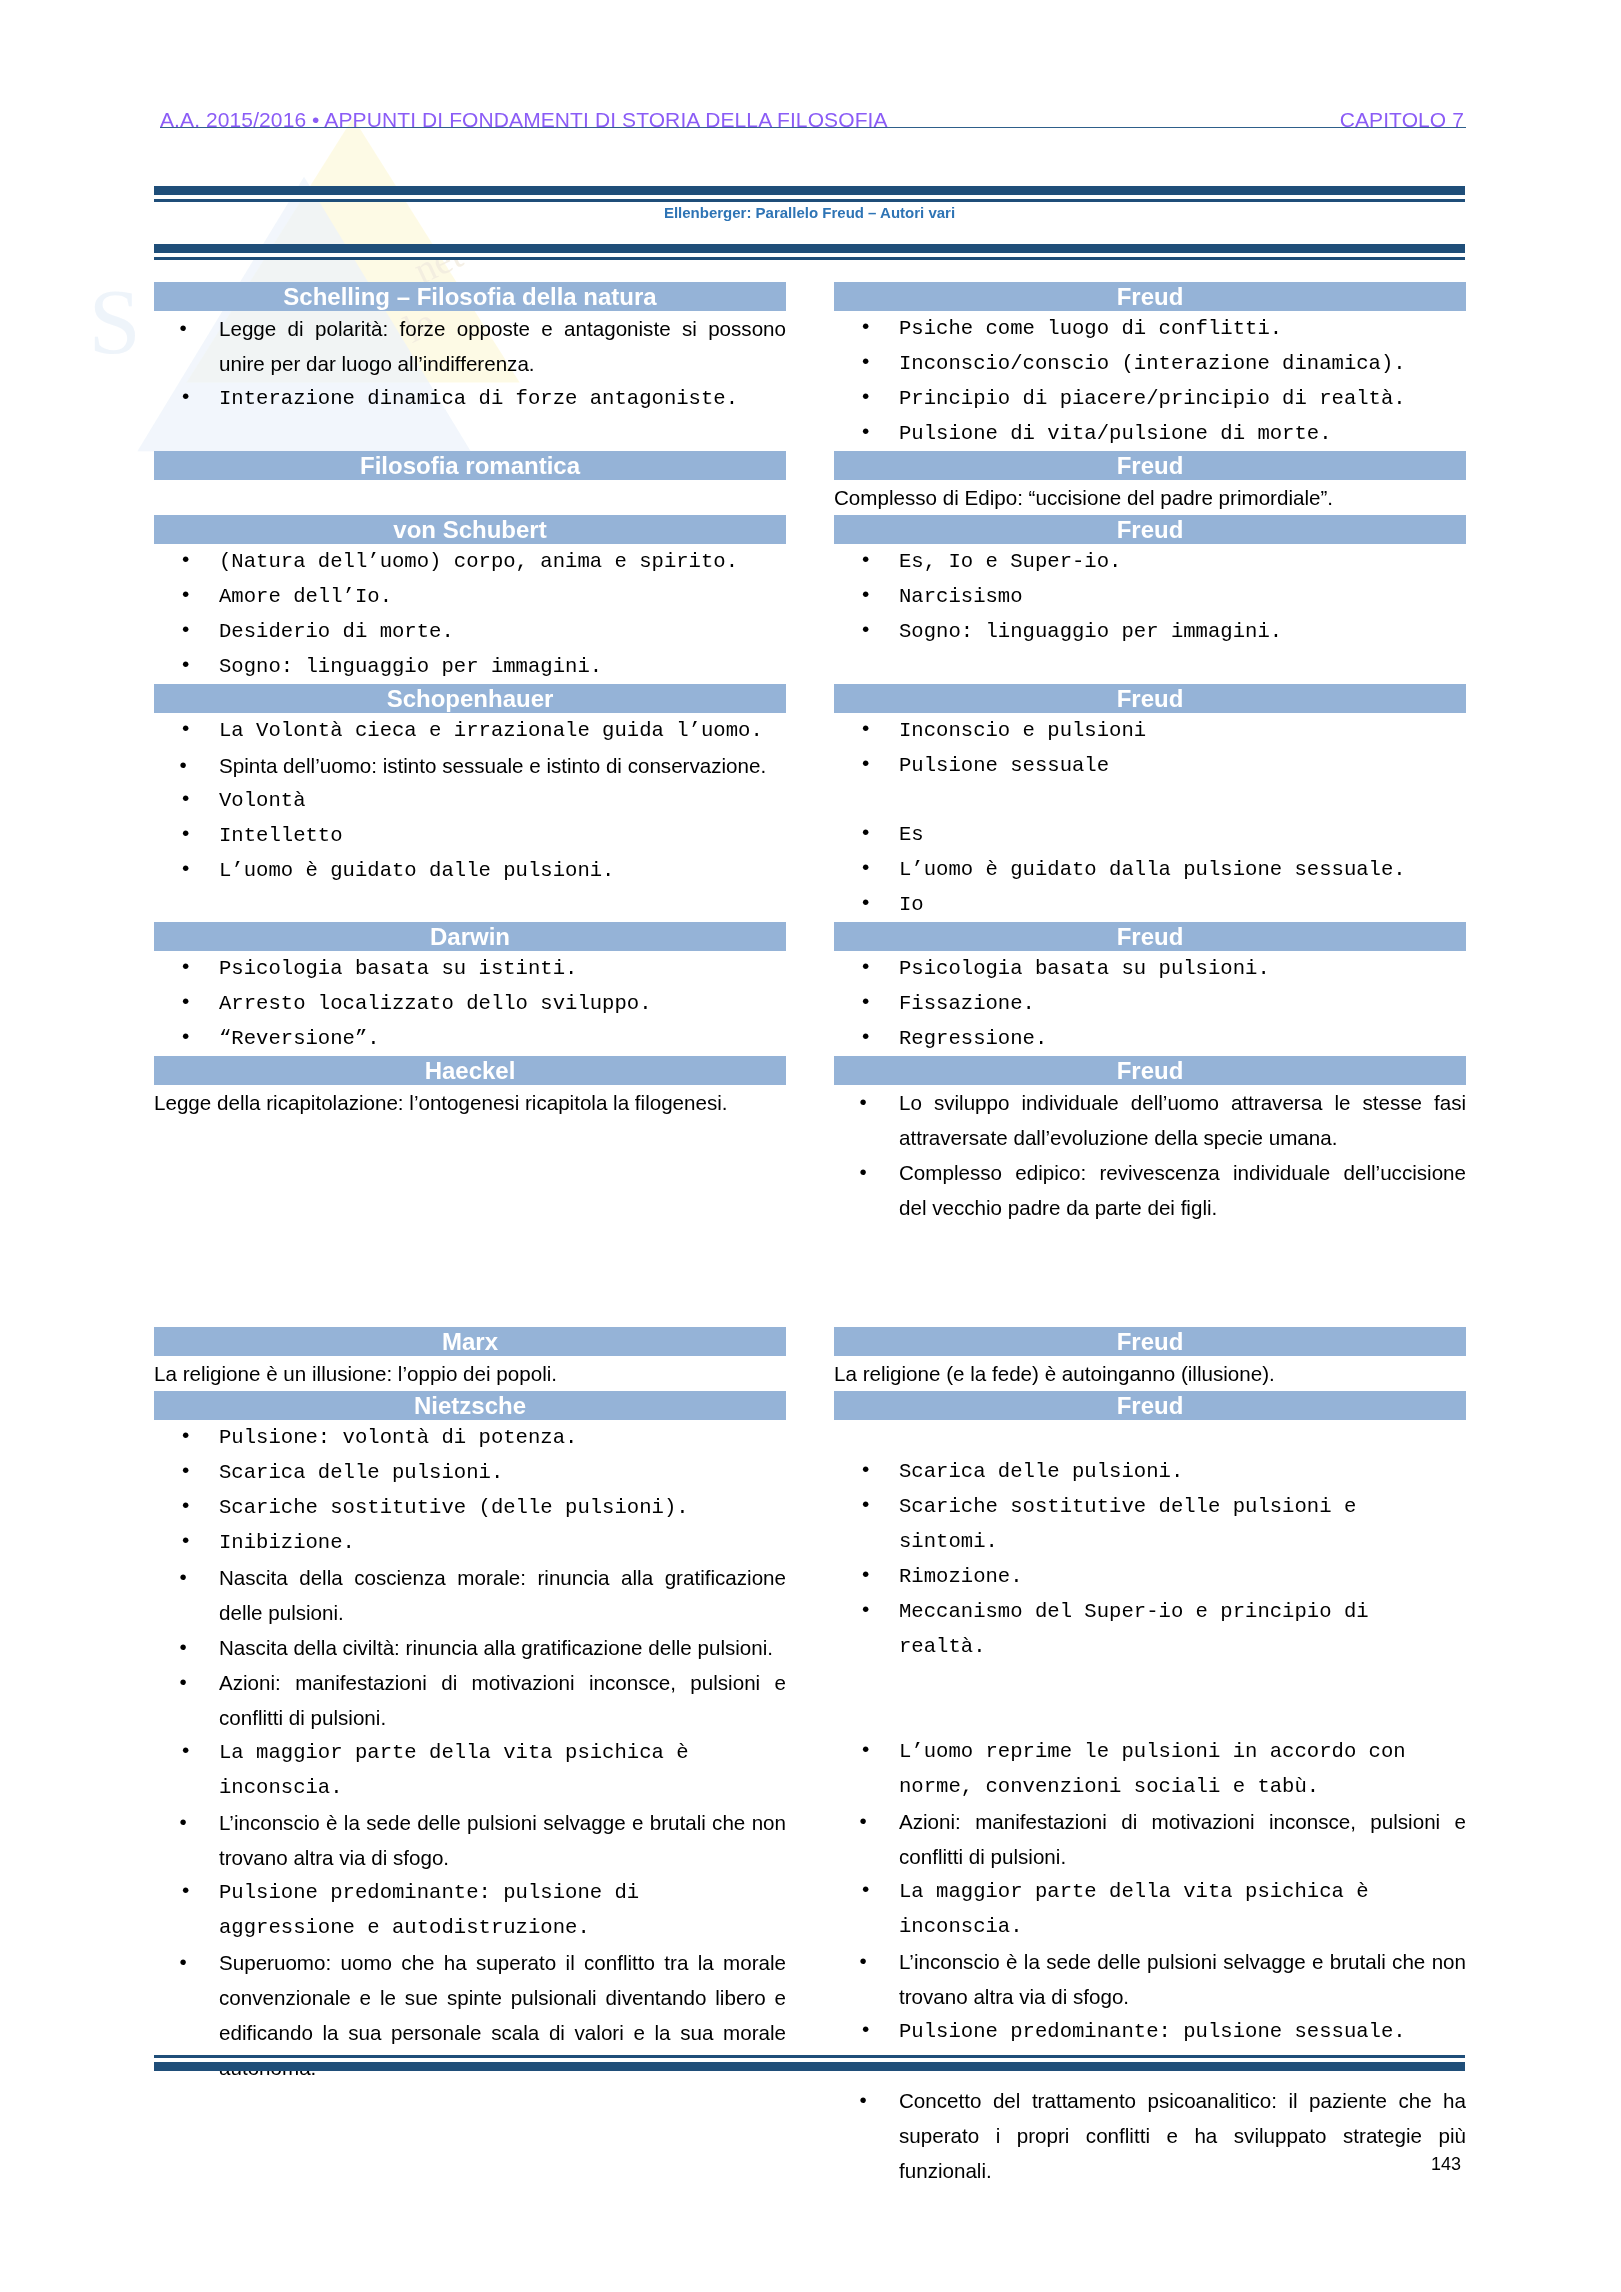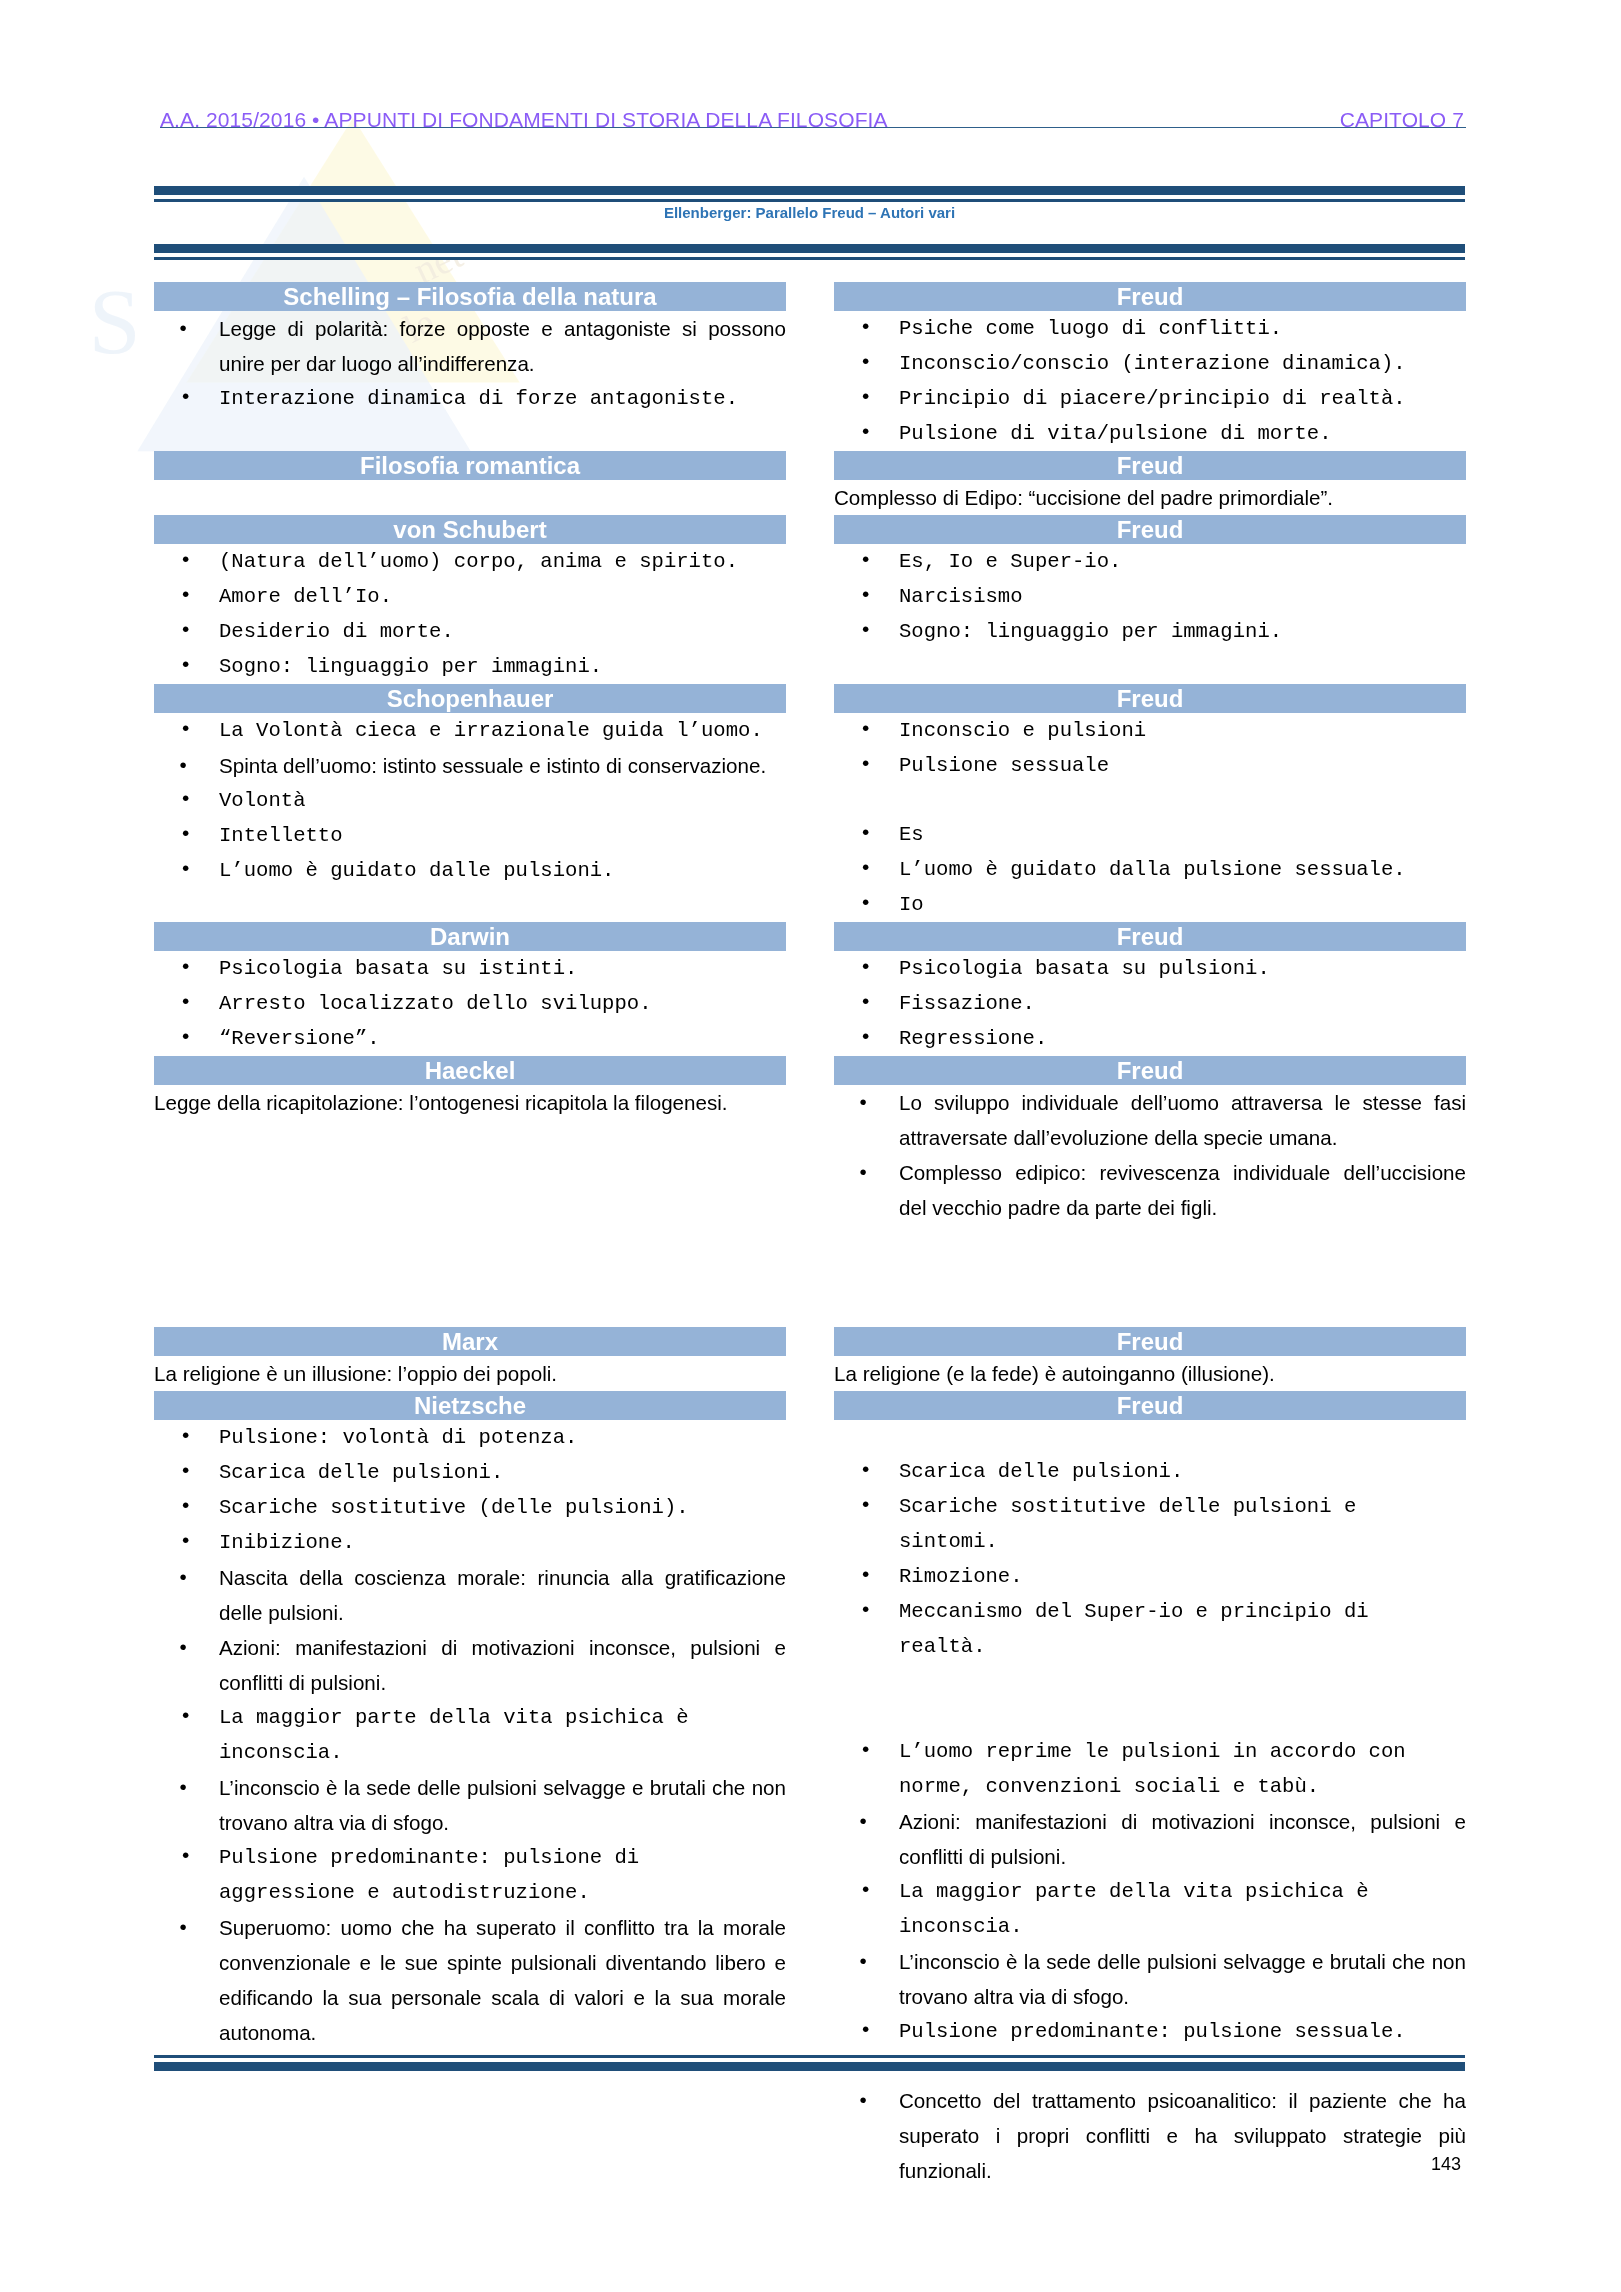--- a/index.html
+++ b/index.html
@@ -362,20 +362,21 @@
     <div class="row">
       <div class="col">
         <div class="sec-head">Nietzsche</div>
         <div class="cell-body">
           <ul class="bullets">
             <li class="nojust">Pulsione: volontà di potenza.</li>
             <li class="nojust">Scarica delle pulsioni.</li>
             <li class="nojust">Scariche sostitutive (delle pulsioni).</li>
             <li class="nojust">Inibizione.</li>
             <li>Nascita della coscienza morale: rinuncia alla gratificazione delle pulsioni.</li>
+            <li>Nascita della civiltà: rinuncia alla gratificazione delle pulsioni.</li>
             <li>Azioni: manifestazioni di motivazioni inconsce, pulsioni e conflitti di pulsioni.</li>
             <li class="nojust">La maggior parte della vita psichica è inconscia.</li>
             <li>L’inconscio è la sede delle pulsioni selvagge e brutali che non trovano altra via di sfogo.</li>
             <li class="nojust">Pulsione predominante: pulsione di aggressione e autodistruzione.</li>
             <li>Superuomo: uomo che ha superato il conflitto tra la morale convenzionale e le sue spinte pulsionali diventando libero e edificando la sua personale scala di valori e la sua morale autonoma.</li>
           </ul>
         </div>
       </div>
       <div class="col">
         <div class="sec-head">Freud</div>

